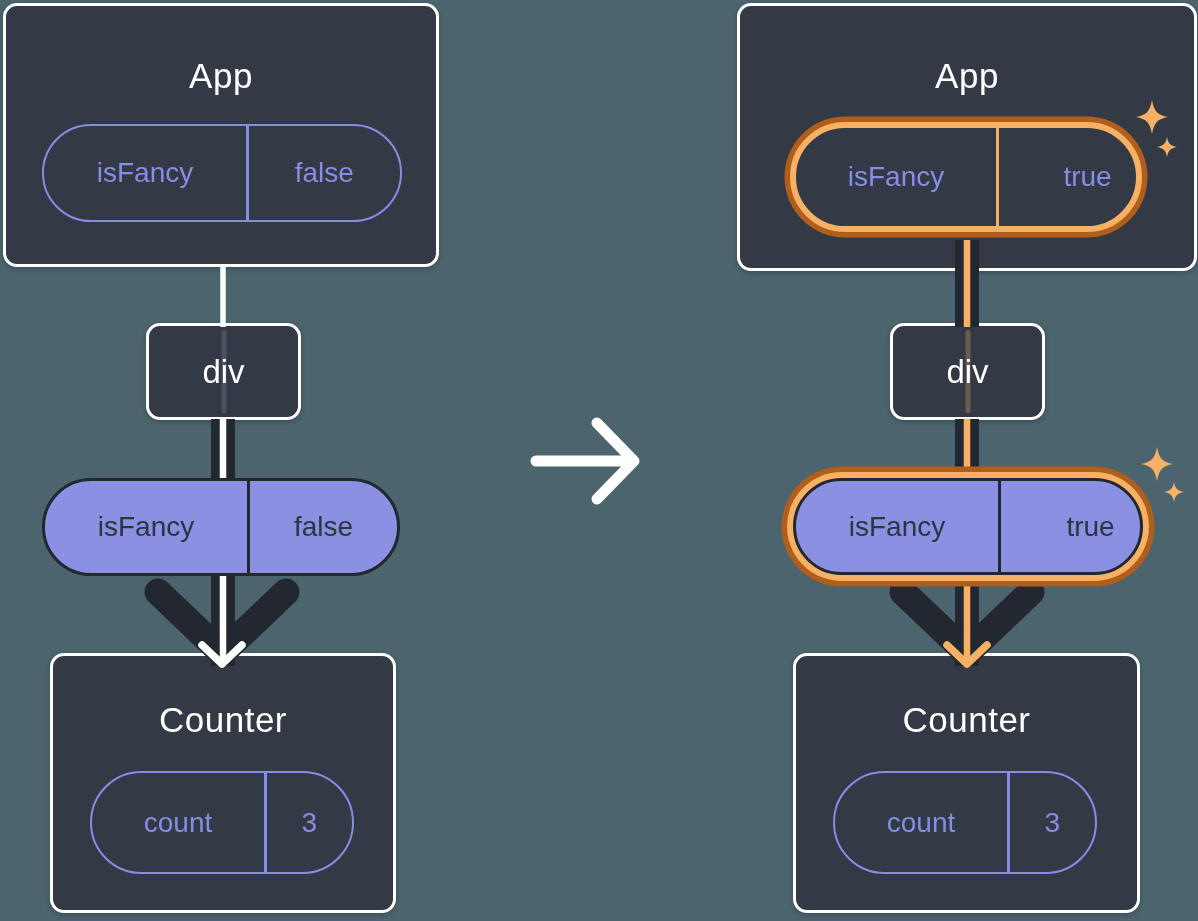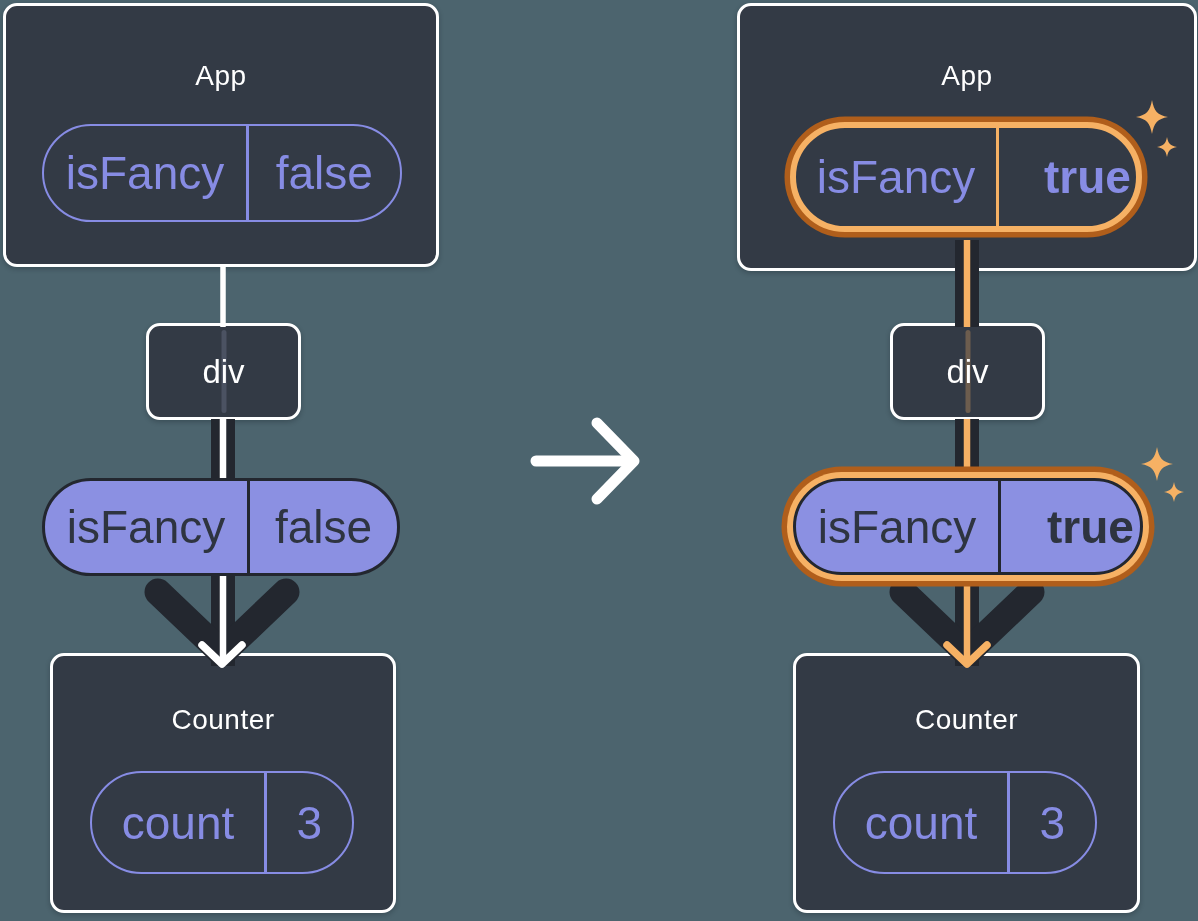--- a/index.html
+++ b/index.html
@@ -32,21 +32,21 @@
     background:var(--box);
     border:3.5px solid var(--box-border);
     border-radius:14px;
     box-shadow:0 2px 5px rgba(16,20,28,.28);
     z-index:1;
   }
   .box-title{
     position:absolute;left:0;right:0;top:48px;
     text-align:center;
     color:var(--white);
-    font-size:28px;line-height:40px;
+    font-size:35px;line-height:40px;
     letter-spacing:.5px;
   }
   #app-left   {left:3px;  top:3px;  width:436px;height:264px;}
   #div-left   {left:146px;top:323px;width:155px;height:97px;}
   #counter-left{left:50px; top:653px;width:346px;height:260px;}
   #app-right  {left:737px;top:3px;  width:460px;height:268px;}
   #div-right  {left:890px;top:323px;width:155px;height:97px;}
   #counter-right{left:793px;top:653px;width:347px;height:260px;}
   #app-left .box-title, #app-right .box-title{top:50px;}
   #counter-left .box-title, #counter-right .box-title{top:44px;}
@@ -62,21 +62,21 @@
   }
   .ghost-line.ghost-white{background:rgba(190,196,235,.18);}
   .ghost-line.ghost-orange{background:rgba(246,177,100,.30);}
 
   .pill{
     position:absolute;
     box-sizing:border-box;
     border-radius:999px;
     display:flex;align-items:stretch;
     z-index:3;
-    font-size:46px;
+    font-size:28px;
   }
   .pill .cell{
     display:flex;align-items:center;justify-content:center;
   }
   .pill .cell.key{flex:none;}
   .pill .cell.val{flex:1;}
   .pill .pdiv{flex:none;width:2.5px;}
 
   .pill.outline{
     border:2.5px solid var(--purple);
@@ -116,21 +116,21 @@
     border:3px solid var(--dark);
     color:var(--dark-text);
     box-shadow:0 0 0 6px var(--orange), 0 0 0 11.5px var(--orange-dark);
   }
   #prop-pill-right .pdiv{background:var(--dark);width:3px;}
   #prop-pill-right .cell.key{width:202px;}
 
   #counter-pill-right{left:833px;top:771px;width:264px;height:103px;}
   #counter-pill-right .cell.key{width:172px;}
 
-  .val-bold{font-weight:bold;margin-left:40px;}
+  .val-bold{font-weight:normal;margin-left:40px;}
 </style>
 </head>
 <body>
 
 <div class="canvas">
 
   <div class="box" id="app-left">
     <div class="box-title">App</div>
   </div>
 

